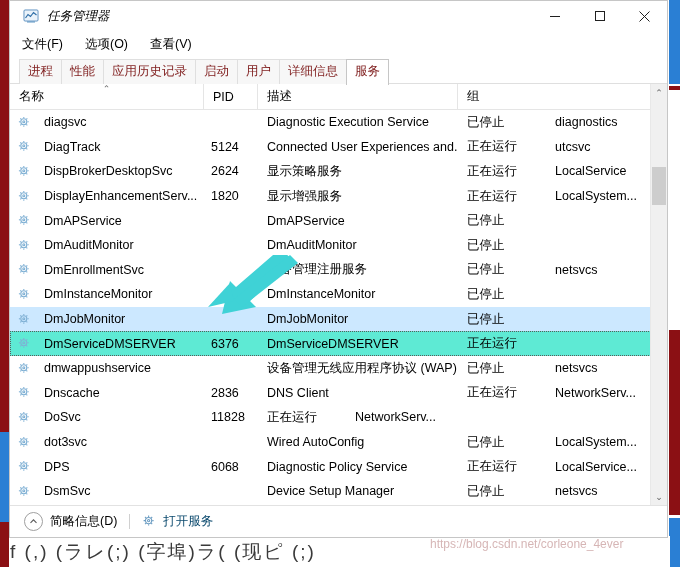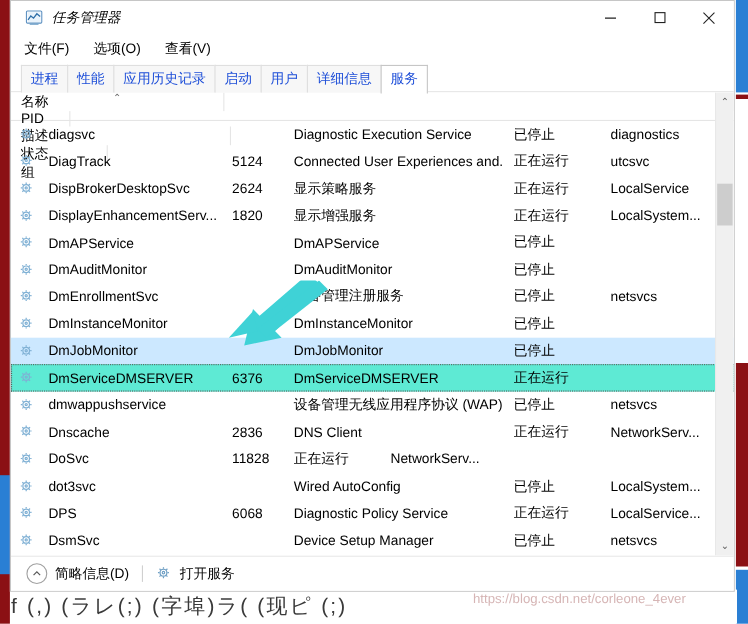--- a/index.html
+++ b/index.html
@@ -168,21 +168,21 @@
   }
   .tabstrip::after {
     content: "";
     position: absolute;
     left: 0; right: 0; bottom: 0;
     height: 1px;
     background: #dfdfdf;
   }
   .tab {
     font-size: 12.5px;
-    color: #1d4ed8;
+    color: #7f1d1d;
     padding: 3px 8px 4px 8px;
     white-space: nowrap;
     border-left: 1px solid #dfdfdf;
     border-top: 1px solid #dfdfdf;
     border-right: 1px solid #dfdfdf;
     background: #f7f7f7;
     line-height: 17px;
     position: relative;
     z-index: 1;
     margin-right: -1px;
@@ -205,21 +205,20 @@
     flex-direction: column;
   }
 
   .colheader {
     height: 25px;
     min-height: 25px;
     display: flex;
     background: #ffffff;
     border-bottom: 1px solid #e5e5e5;
     position: relative;
-    flex-direction: column;
   }
   .colh {
     font-size: 12.5px;
     color: #000000;
     display: flex;
     align-items: center;
     padding-left: 9px;
     box-sizing: border-box;
     border-right: 1px solid #e5e5e5;
     position: relative;
@@ -361,21 +360,21 @@
   }
   .sb-gear {
     width: 15px;
     height: 15px;
     margin-right: 6px;
     flex: none;
   }
   .sb-gear svg { display: block; }
   .sb-link {
     font-size: 12.5px;
-    color: #000000;
+    color: #0c4a6e;
     white-space: nowrap;
   }
 
   
   #annot-arrow {
     position: absolute;
     left: 190px;
     top: 255px;
     width: 110px;
     height: 60px;
@@ -460,21 +459,20 @@
 
   <div class="listarea">
 
     <div class="colheader">
       <div class="colh c-name">
         <span>名称</span>
         <span class="sort-caret">⌃</span>
       </div>
       <div class="colh c-pid">PID</div>
       <div class="colh c-desc">描述</div>
-      <div class="colh c-status">状态</div>
       <div class="colh c-group">组</div>
     </div>
 
     <div class="rows" id="rows-container">
         <div class="row">
           <div class="cell name c-name">
             <span class="svc-icon">
               <svg width="15" height="15" viewBox="0 0 15 15">
                 <g fill="none" stroke="#7fb0d4" stroke-width="1.1">
                   <circle cx="6.8" cy="6.8" r="3.0"></circle>

